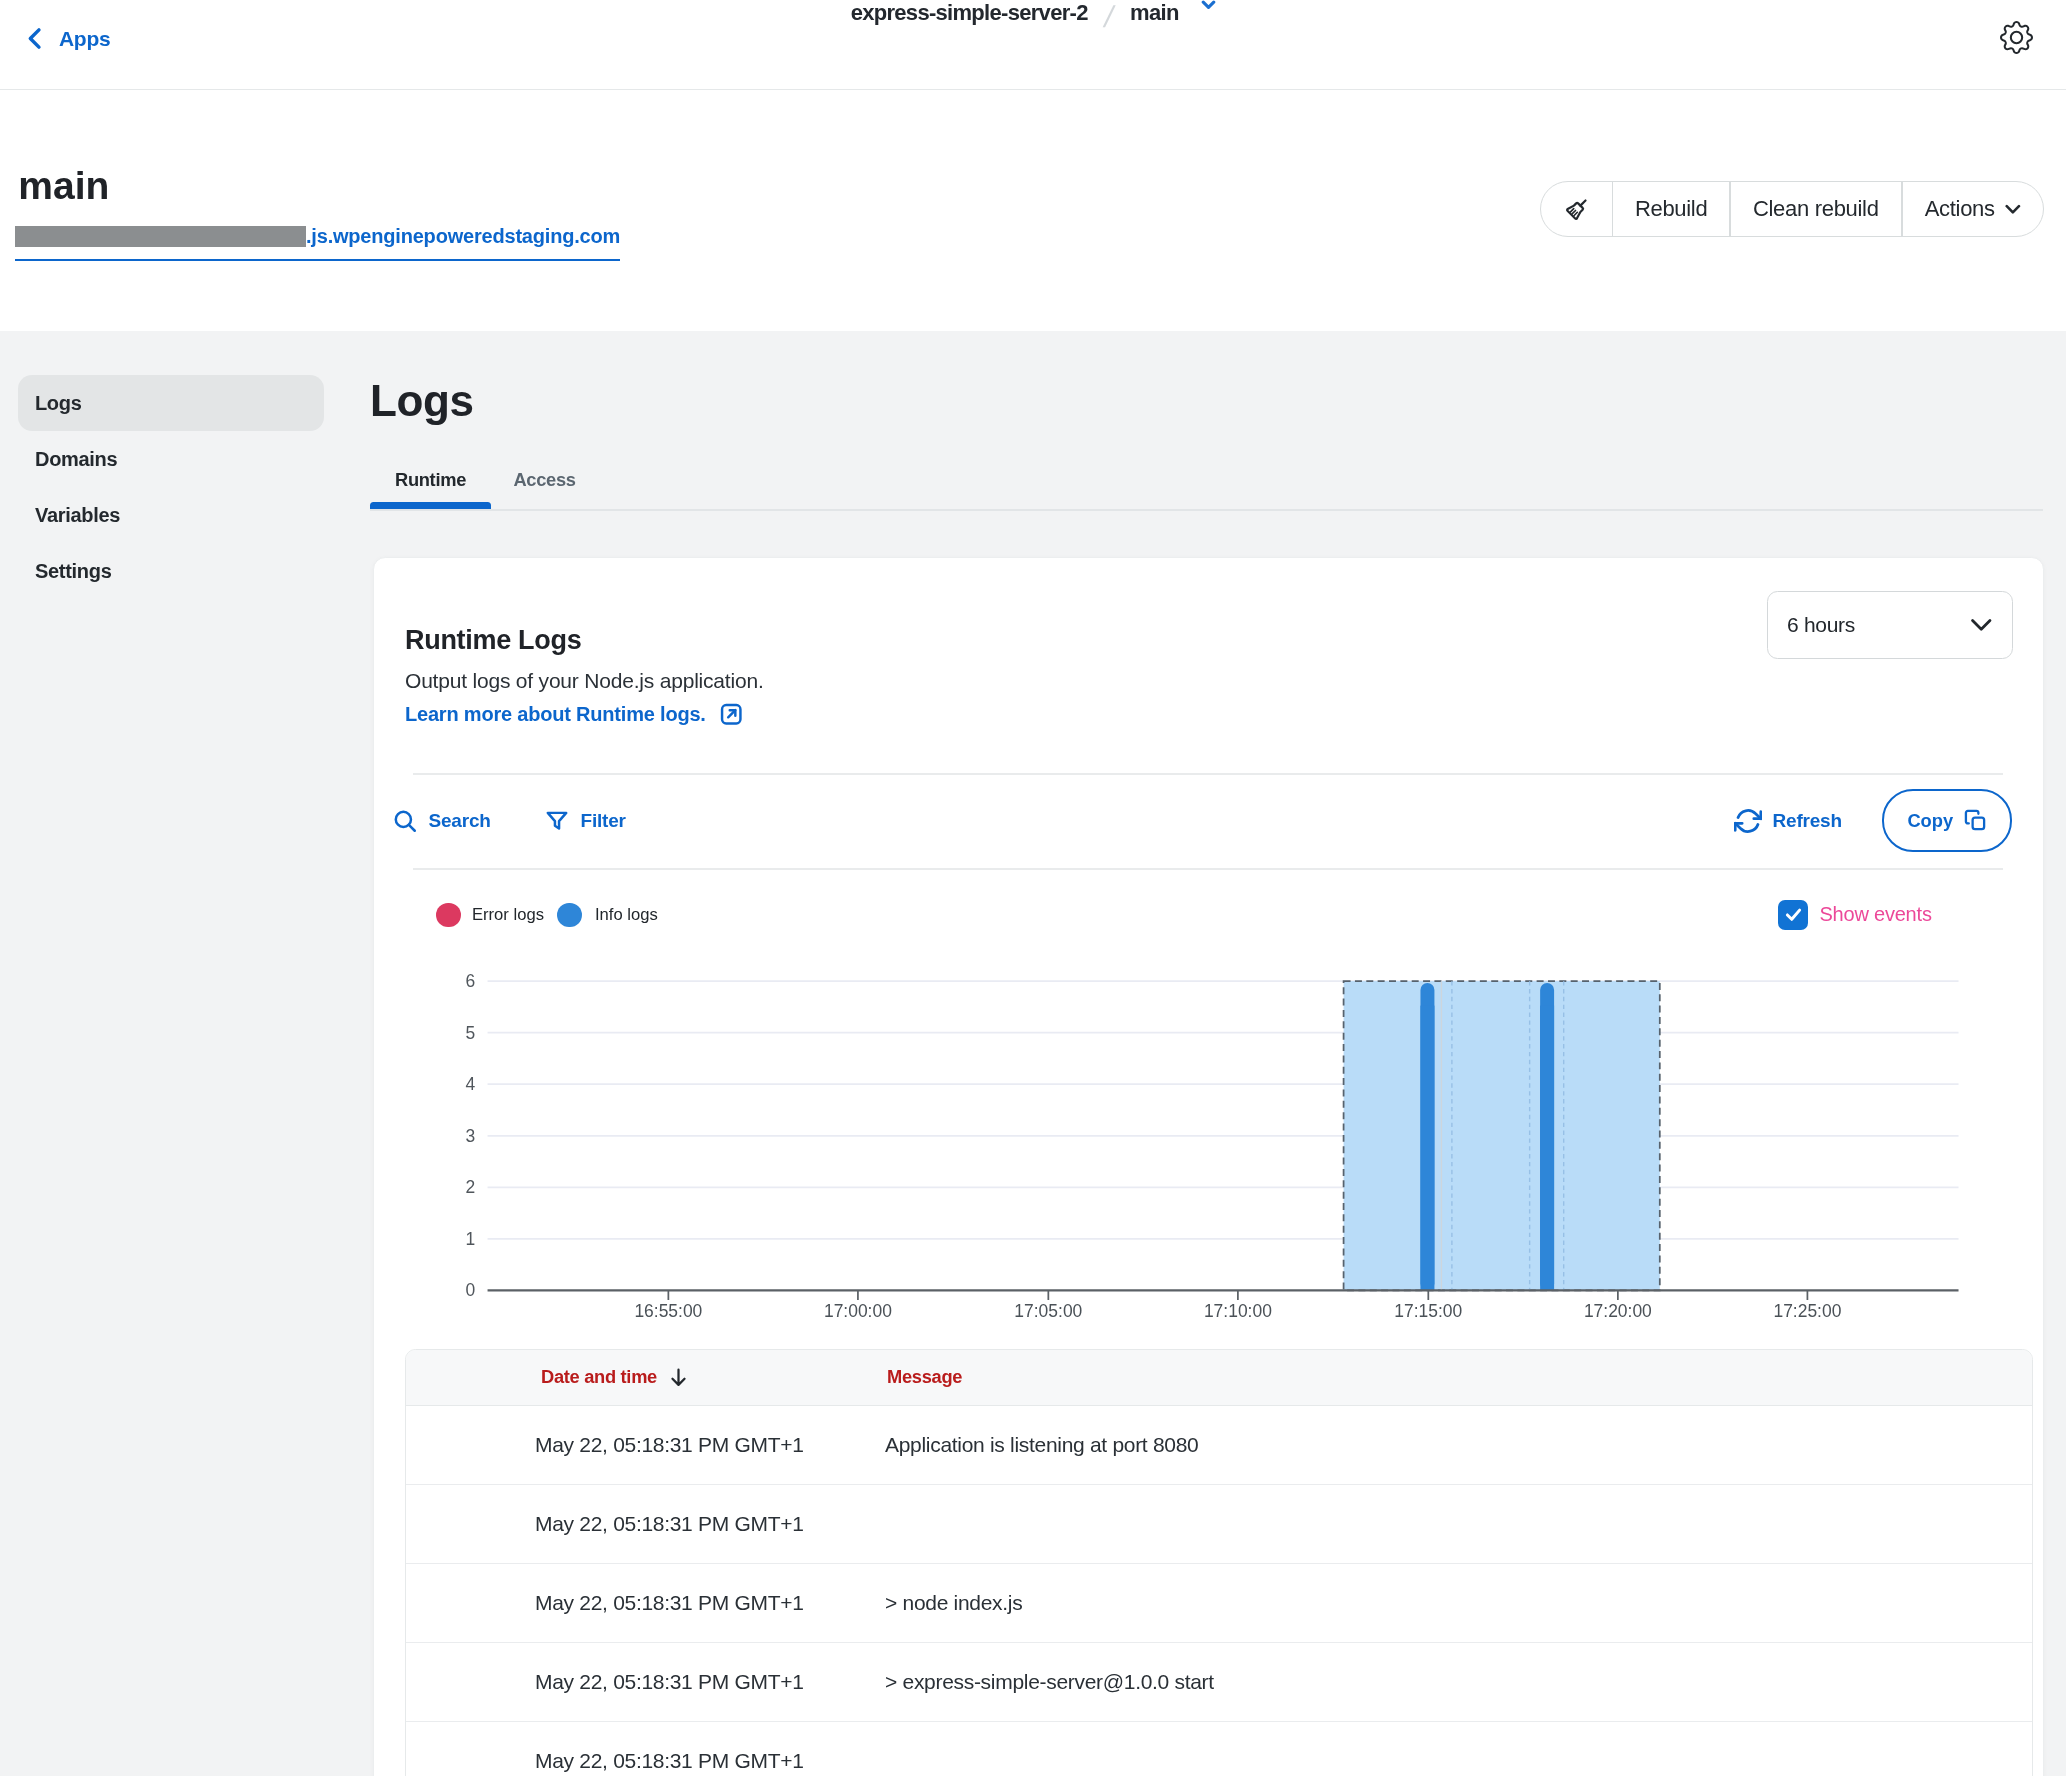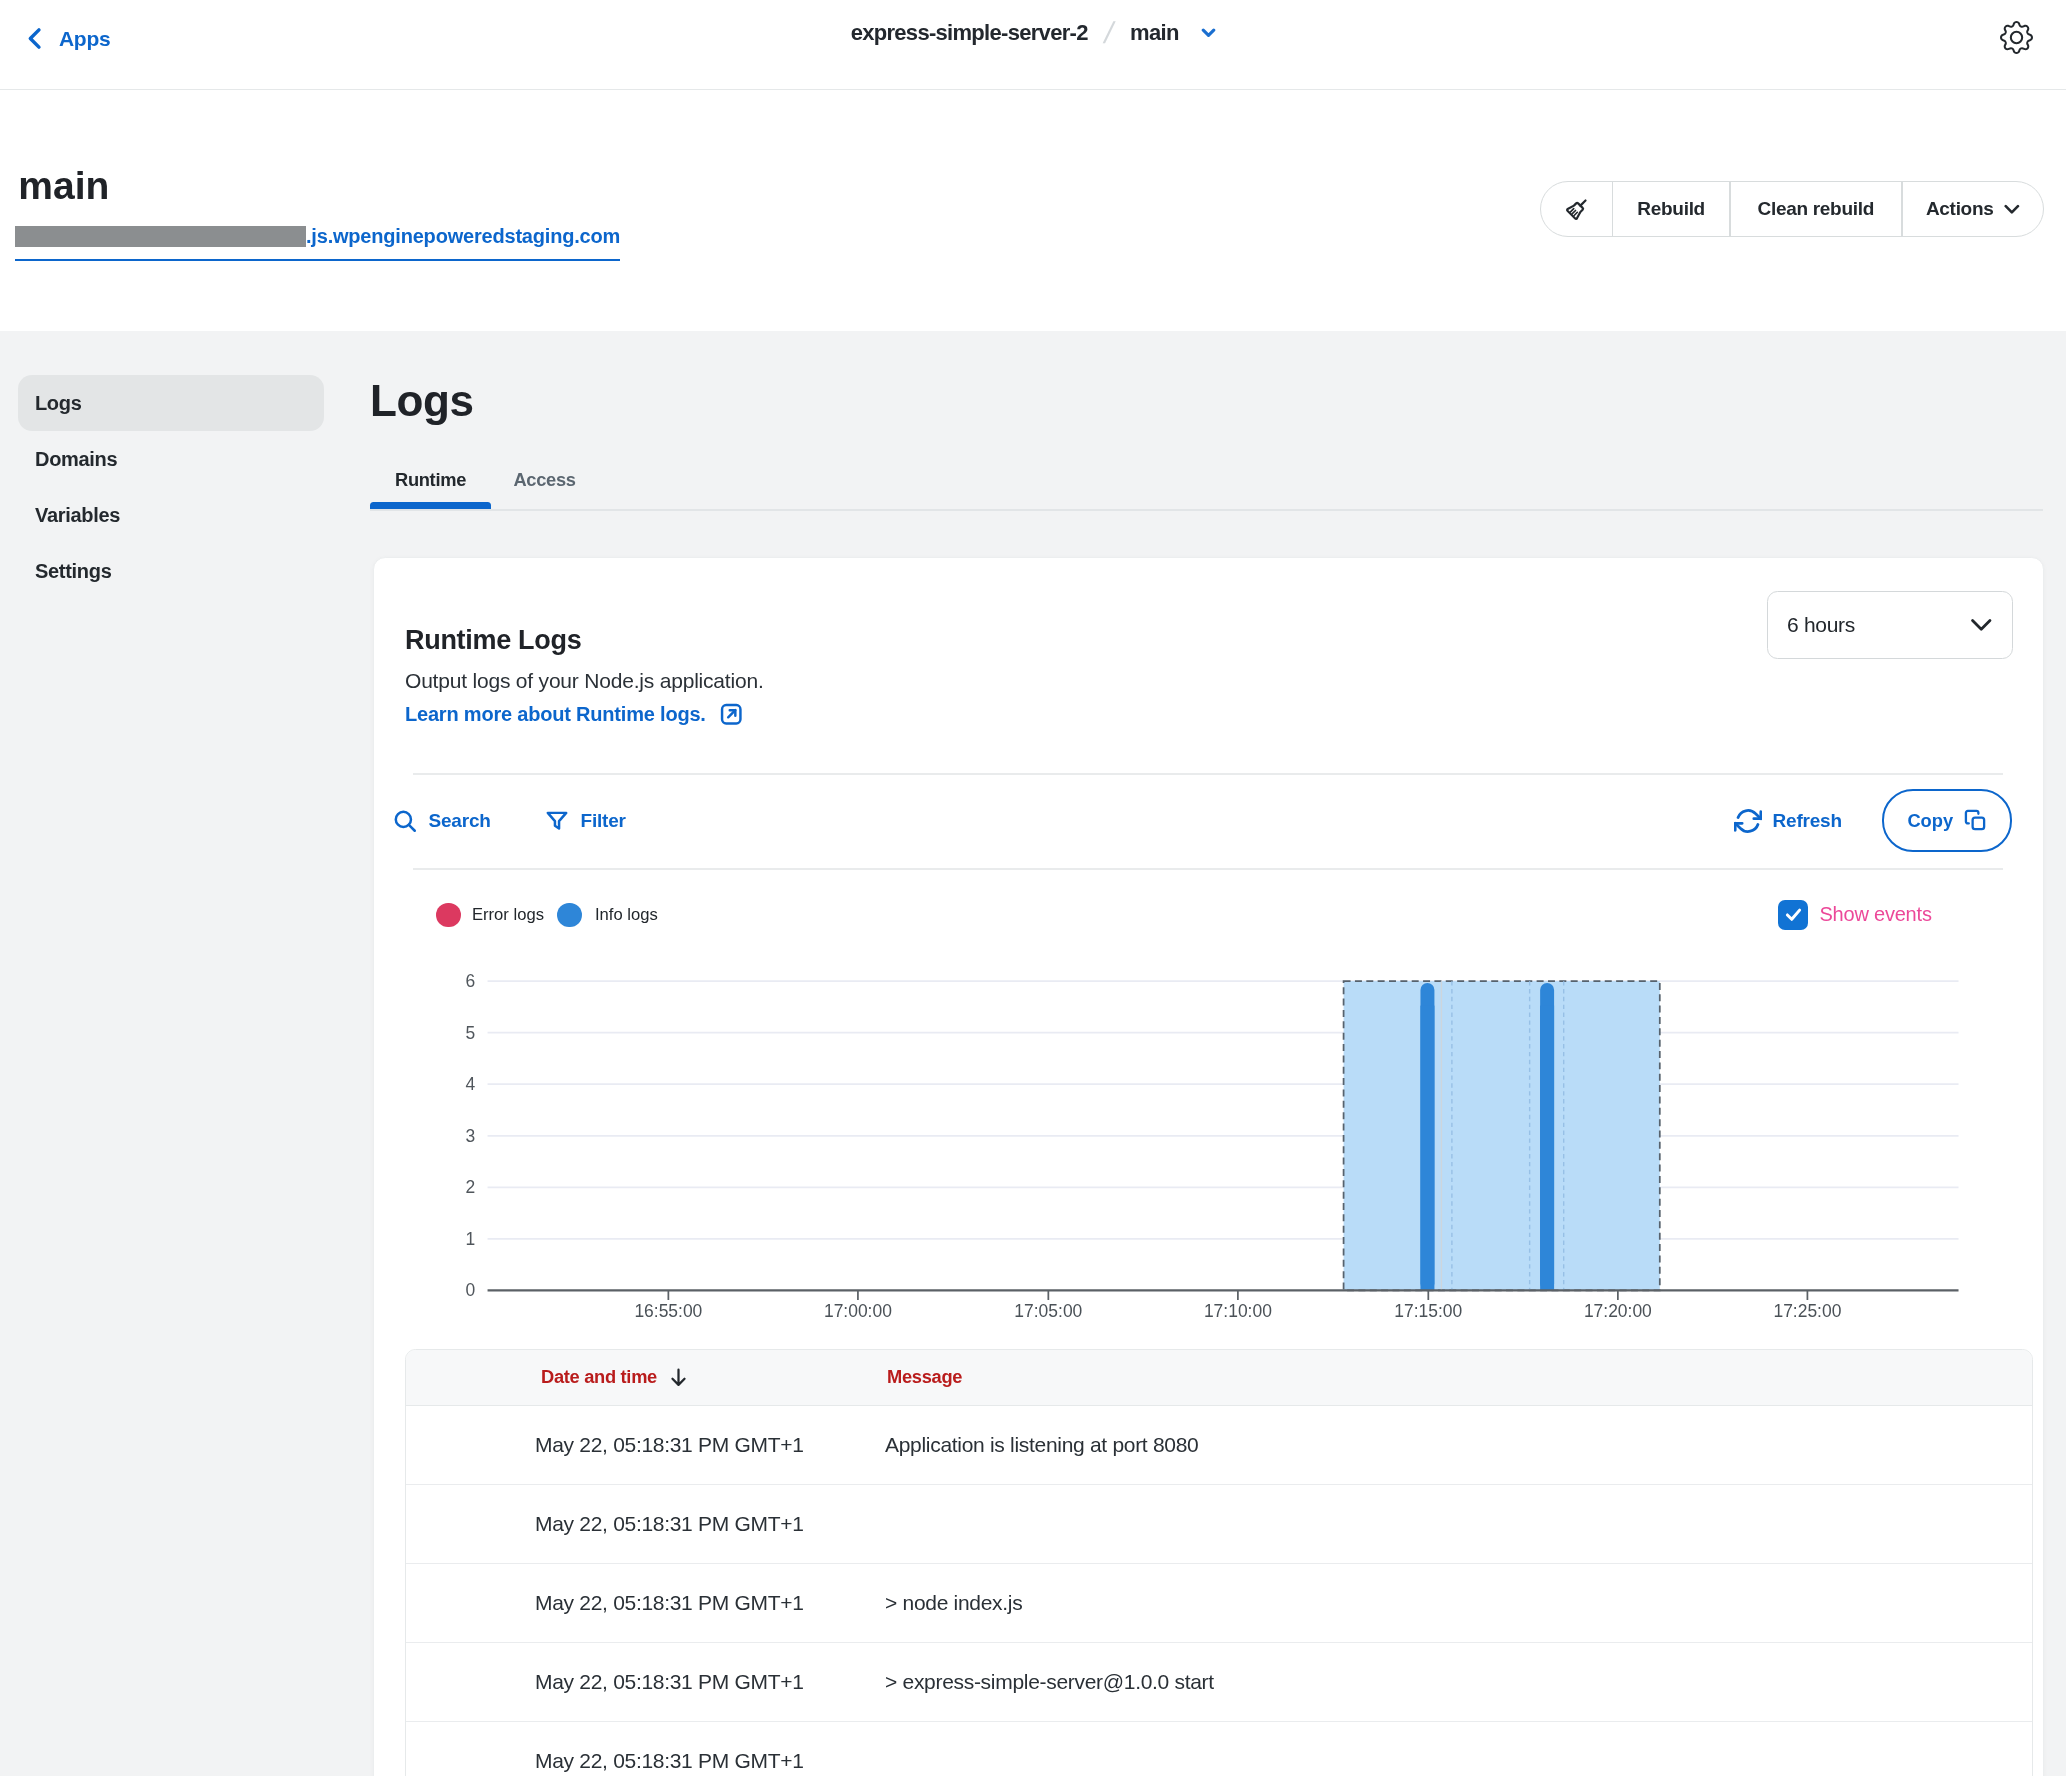--- a/index.html
+++ b/index.html
@@ -2,31 +2,31 @@
 <html style="font-size:14px"><head>
 <meta charset="utf-8">
 <style>
 * { margin:0; padding:0; box-sizing:border-box; }
 html,body { width:2067px; height:1777px; overflow:hidden; }
 body { position:relative; font-family:"Liberation Sans", sans-serif; background:#fff; color:#22272c; }
 .abs { position:absolute; }
 
 .topbar { position:absolute; left:0; top:0; width:2067px; height:90px; background:#fff; border-bottom:1.7px solid #e5e8e9; }
 .back { position:absolute; left:26px; top:0; height:77px; display:flex; align-items:center; gap:14px; color:#0c66cc; font-size:21px; font-weight:bold; letter-spacing:-0.3px; }
-.crumb { position:absolute; left:0; top:0; width:2067px; height:66px; display:flex; align-items:center; justify-content:center; gap:15.7px; font-size:22px; font-weight:bold; letter-spacing:-0.7px; color:#23282e; }
+.crumb { position:absolute; left:0; top:0; width:2067px; height:66px; display:flex; align-items:flex-start; justify-content:center; gap:15.7px; font-size:22px; font-weight:bold; letter-spacing:-0.7px; color:#23282e; }
 .crumb .slash { color:#d4d8db; font-weight:400; font-size:30px; transform:skewX(-12deg); margin:0 1.7px; }
 .gearbtn { position:absolute; right:34px; top:21px; }
 
 .pagehead { position:absolute; left:0; top:90px; width:2067px; height:241px; background:#fff; }
 .h1main { position:absolute; left:18.3px; top:76px; font-size:39px; line-height:1; font-weight:bold; letter-spacing:0; color:#202328; }
 .envlink { position:absolute; left:15px; top:140px; height:31px; display:flex; align-items:center; border-bottom:2.6px solid #0c66cc; padding-bottom:16px;text-align:right; }
 .redact { display:inline-block; width:291px; height:21px; background:#8b8e90; }
 .envtext { color:#0c66cc; font-size:20px; font-weight:bold; letter-spacing:-0.2px; }
 .btngroup { position:absolute; left:1540px; top:91px; width:504px; height:56px; border:1.7px solid #d8dcdd; border-radius:28px; background:#fff; display:flex; align-items:stretch; overflow:hidden; }
-.btngroup .seg { display:flex; align-items:center; justify-content:center; font-size:19px; font-weight:bold; color:#24292e; letter-spacing:-0.3px; }
+.btngroup .seg { display:flex; align-items:center; justify-content:center; font-size:22px; font-weight:normal; color:#24292e; letter-spacing:-0.3px; }
 .btngroup .sep { width:1.7px; background:#d8dcdd; }
 
 .graybg { position:absolute; left:0; top:331px; width:2067px; height:1446px; background:#f2f3f4; }
 
 .side { position:absolute; left:0; top:375px; width:349px; }
 .side .item { height:56px; display:flex; align-items:center; padding-left:35px; font-size:20px; font-weight:bold; letter-spacing:-0.3px; color:#24292e; }
 .side .active { margin:0 25px 0 18.3px; padding-left:16.6px; background:#e3e5e6; border-radius:14px; }
 
 .h2logs { position:absolute; left:370px; top:379px; font-size:44px; line-height:1; font-weight:bold; letter-spacing:-0.4px; color:#202328; }
 .tabs { position:absolute; left:370px; top:469px; }

